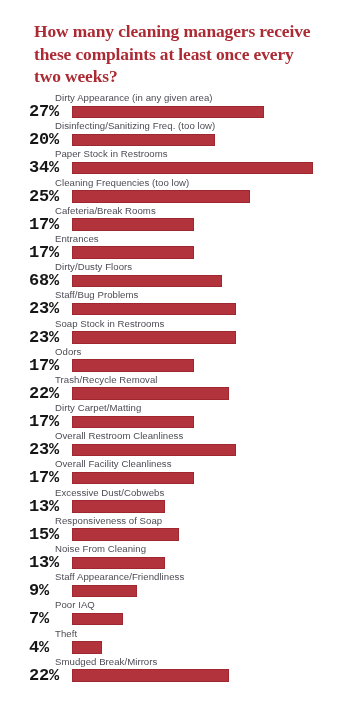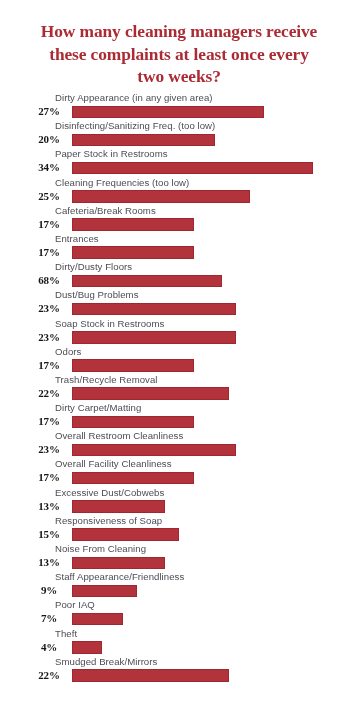--- a/index.html
+++ b/index.html
@@ -11,21 +11,20 @@
   body {
     font-family: "Liberation Sans", sans-serif;
   }
   #infographic {
     position: relative;
     width: 350px;
     height: 703px;
     background: #ffffff;
     overflow: hidden;
     box-sizing: border-box;
-    text-align: center;
   }
   .chart-title {
     position: absolute;
     left: 34px;
     top: 20px;
     width: 290px;
     font-family: "Liberation Serif", serif;
     font-size: 17.4px;
     line-height: 22.6px;
     font-weight: 700;
@@ -54,22 +53,22 @@
     color: #4C4C55;
     white-space: nowrap;
     letter-spacing: 0.05px;
     padding-left: 26px;
   }
   .value-label {
     position: absolute;
     left: 29px;
     top: 13px;
     width: 40px;
-    font-family: Liberation Serif, serif;
-    font-size: 11px;
+    font-family: Liberation Mono, monospace;
+    font-size: 17px;
     line-height: 13px;
     font-weight: 700;
     color: #161616;
     letter-spacing: -0.2px;
   }
   .bar-track {
     position: absolute;
     left: 72px;
     top: 13.5px;
     right: 0;
@@ -136,21 +135,21 @@
         </div>
       </div>
       <div class="row">
         <div class="cat-label">Dirty/Dusty Floors</div>
         <div class="value-label">68%</div>
         <div class="bar-track">
           <div class="bar-fill" style="width: 149.63px; background: rgb(178, 51, 59); border-color: rgb(158, 39, 48);"></div>
         </div>
       </div>
       <div class="row">
-        <div class="cat-label">Dust/Bug Problems</div>
+        <div class="cat-label">Staff/Bug Problems</div>
         <div class="value-label">23%</div>
         <div class="bar-track">
           <div class="bar-fill" style="width: 163.69px; background: rgb(178, 51, 59); border-color: rgb(158, 39, 48);"></div>
         </div>
       </div>
       <div class="row">
         <div class="cat-label">Soap Stock in Restrooms</div>
         <div class="value-label">23%</div>
         <div class="bar-track">
           <div class="bar-fill" style="width: 163.69px; background: rgb(178, 51, 59); border-color: rgb(158, 39, 48);"></div>

